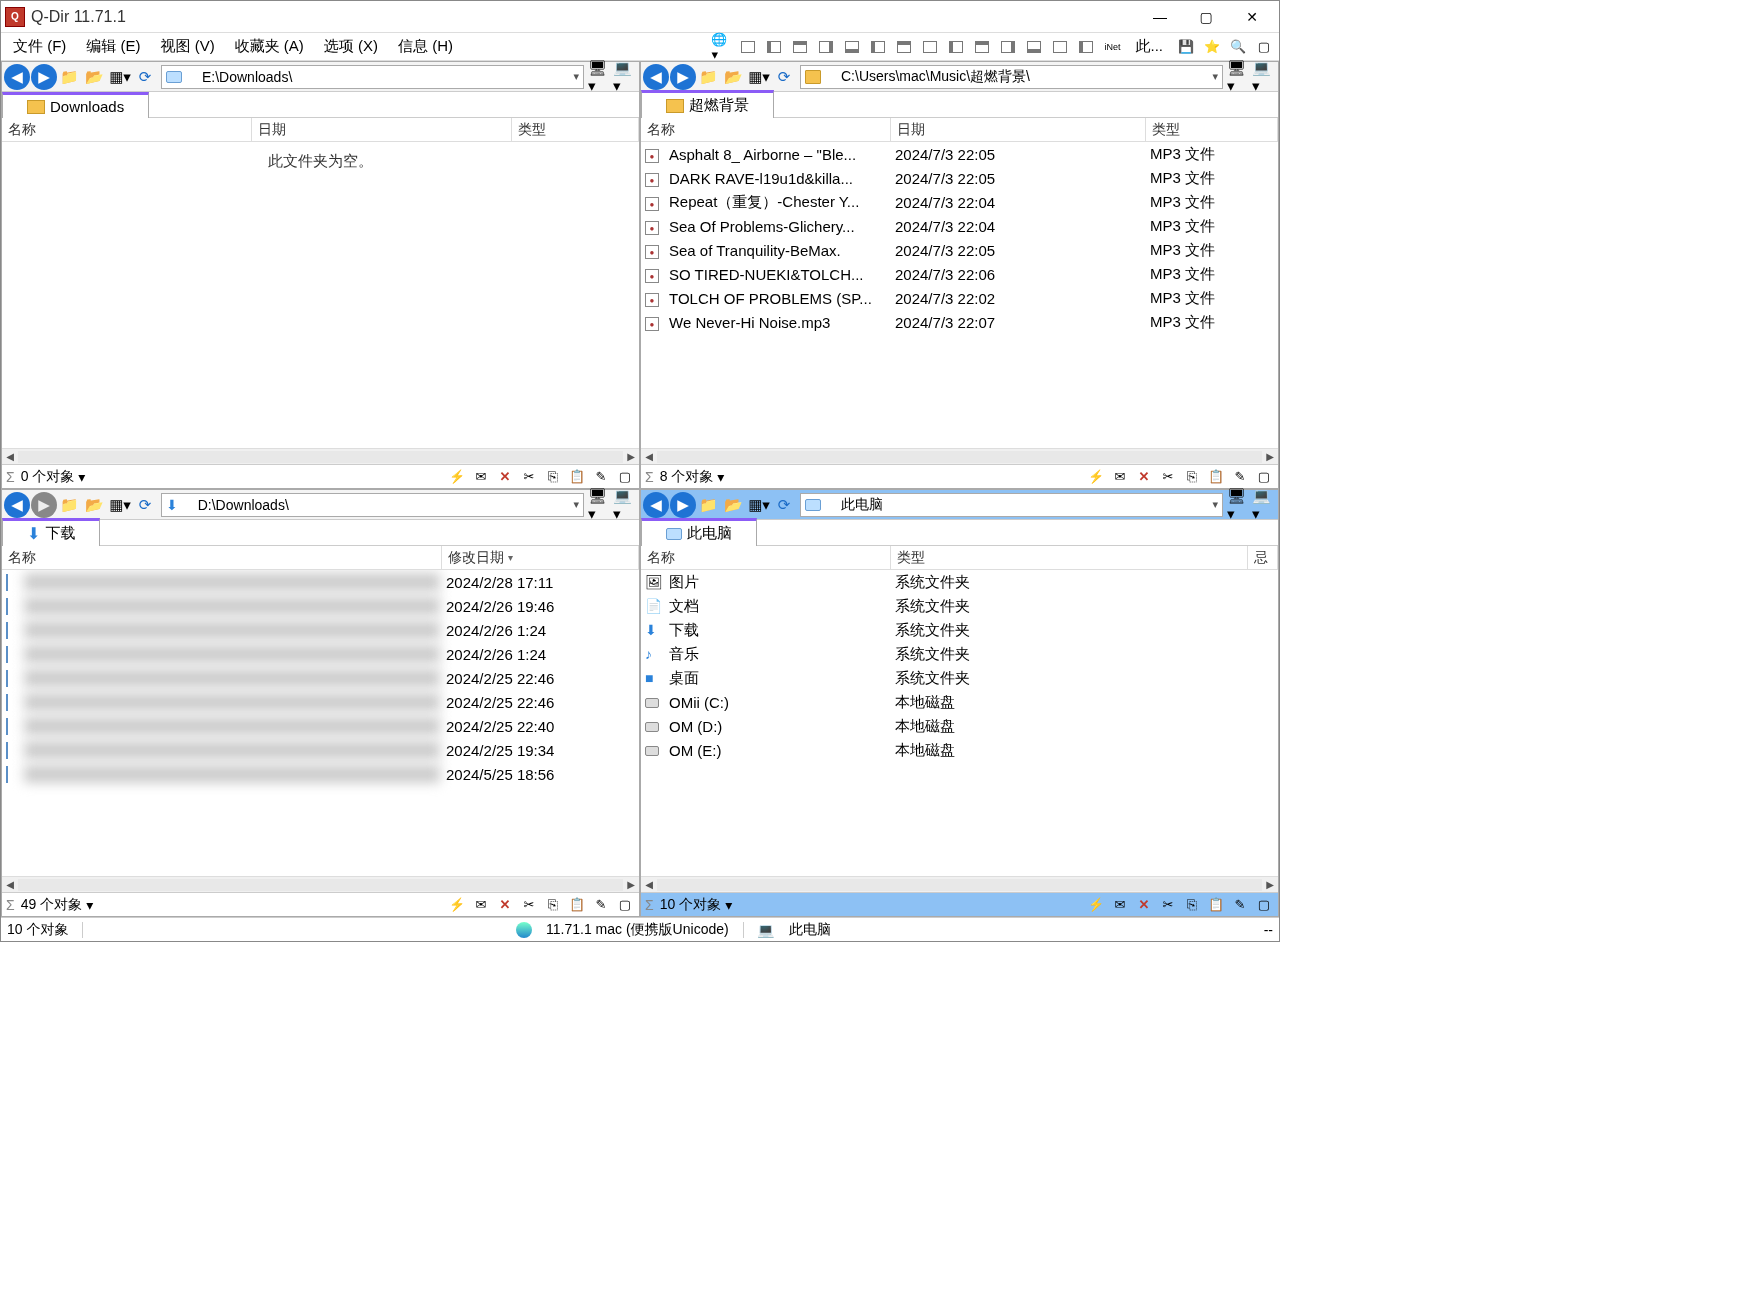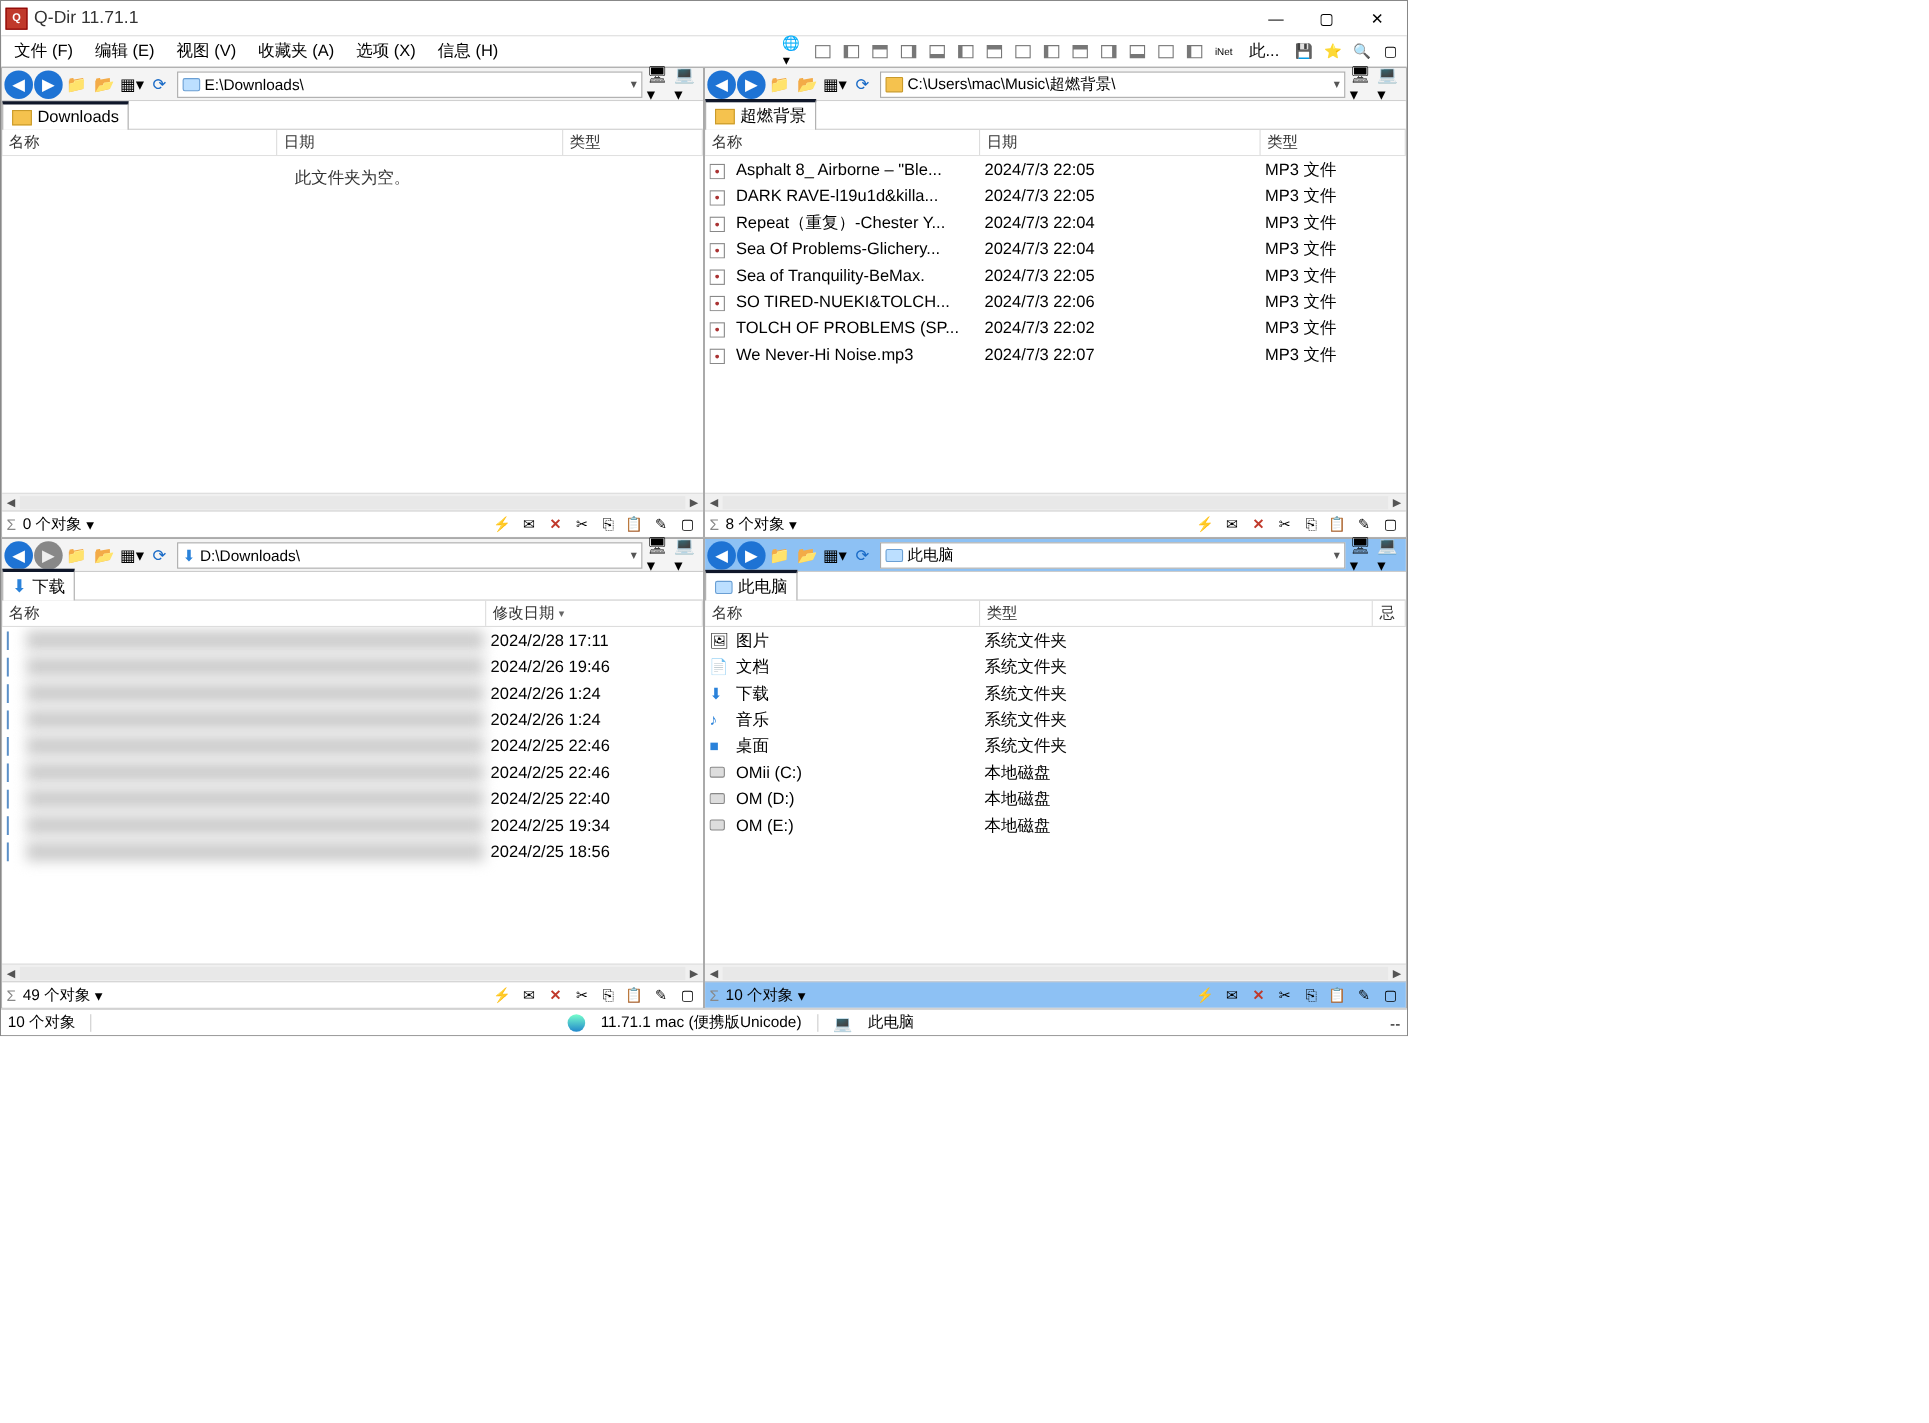--- a/index.html
+++ b/index.html
@@ -15,27 +15,27 @@
 .menubar .spacer { flex:1; }
 .menubar .tool { width:22px;height:22px;display:inline-flex;align-items:center;justify-content:center;cursor:pointer;font-size:13px; }
 .quad { flex: 1; display: grid; grid-template-columns: 1fr 1fr; grid-template-rows: 1fr 1fr; }
 .pane { display:flex; flex-direction:column; border: 1px solid #aaa; min-height:0; }
 .nav { height: 30px; display:flex; align-items:center; background:#f4f4f4; padding:0 2px; gap:1px; border-bottom:1px solid #ccc; }
 .nav-btn { width:26px;height:26px;display:inline-flex;align-items:center;justify-content:center;border-radius:13px;font-size:15px;cursor:pointer; }
 .nav-btn.back { background:#1e73d4;color:#fff; }
 .nav-btn.fwd { background:#1e73d4;color:#fff; }
 .nav-btn.disabled { background:#888;color:#eee; }
 .nav .icon-btn { width:24px;height:24px;display:inline-flex;align-items:center;justify-content:center;cursor:pointer;font-size:15px; }
-.addr { flex:1; height:24px; border:1px solid #aaa; background:#fff; display:flex; align-items:center; padding:0 4px; gap:4px; margin:0 3px; }
+.addr { flex:1; height:24px; border:1px solid #aaa; background:#fff; display:flex; align-items:center; padding:0 4px; gap:20px; margin:0 3px; }
 .addr .fld-icon { width:16px; height:14px; background:#f5c24e; border:1px solid #c99a2a; border-radius:1px; }
 .addr .drv-icon { width:16px;height:12px;background:#bcdfff;border:1px solid #6a9fd4;border-radius:2px; }
 .addr .pc-icon { width:16px;height:12px;background:#bcdfff;border:1px solid #6a9fd4;border-radius:2px; }
 .addr .arrow { color:#555; font-size:11px; }
 .tab { height:26px; display:flex; align-items:flex-end; background:#fff; border-bottom:1px solid #ccc; }
-.tab .tabbtn { display:inline-flex;align-items:center;gap:5px;padding:3px 8px;border:1px solid #aaa;border-bottom:none;border-top:3px solid #0f172a;background:#fff;font-size:15px;position:relative;top:1px; }
+.tab .tabbtn { display:inline-flex;align-items:center;gap:5px;padding:3px 24px;border:1px solid #aaa;border-bottom:none;border-top:3px solid #8b5cf6;background:#fff;font-size:15px;position:relative;top:1px; }
 .tab .fld-icon { width:18px;height:14px;background:#f5c24e;border:1px solid #c99a2a; }
 .tab .dl-icon { color:#2a82da;font-size:16px; }
 .tab .pc-icon { width:16px;height:12px;background:#bcdfff;border:1px solid #6a9fd4;border-radius:2px; }
 .cols { height:24px; display:flex; border-bottom:1px solid #ddd; font-size:14px; color:#333; }
 .col { padding:2px 6px; border-right:1px solid #ddd; display:flex; align-items:center; }
 .col.sort::after { content:"▾"; margin-left:4px; font-size:10px; color:#666; }
 .list { flex:1; overflow:auto; font-size:15px; background:#fff; }
 .row { display:flex; padding:1px 4px; align-items:center; height:24px; }
 .cell { padding:0 6px; white-space:nowrap; overflow:hidden; text-overflow:ellipsis; }
 .cell.icon { width:18px; padding:0; }
@@ -352,21 +352,21 @@
     <span class="cell">2024/2/25 22:40</span>
           </div>
           <div class="row">
             <span class="cell icon"><span class="file-icon"></span></span>
     <span class="cell blurred" style="width:416px;height:18px">&nbsp;</span>
     <span class="cell">2024/2/25 19:34</span>
           </div>
           <div class="row">
             <span class="cell icon"><span class="file-icon"></span></span>
     <span class="cell blurred" style="width:416px;height:18px">&nbsp;</span>
-    <span class="cell">2024/2/25 18:56</span>
+    <span class="cell">2024/5/25 18:56</span>
           </div>
         </div>
       <div class="hscroll">
           <span class="arrow">◀</span>
           <span class="track"></span>
           <span class="arrow">▶</span>
         </div>
       <div class="pane-status">
         <span class="sigma">Σ</span>
         <span>49 个对象</span>▾

